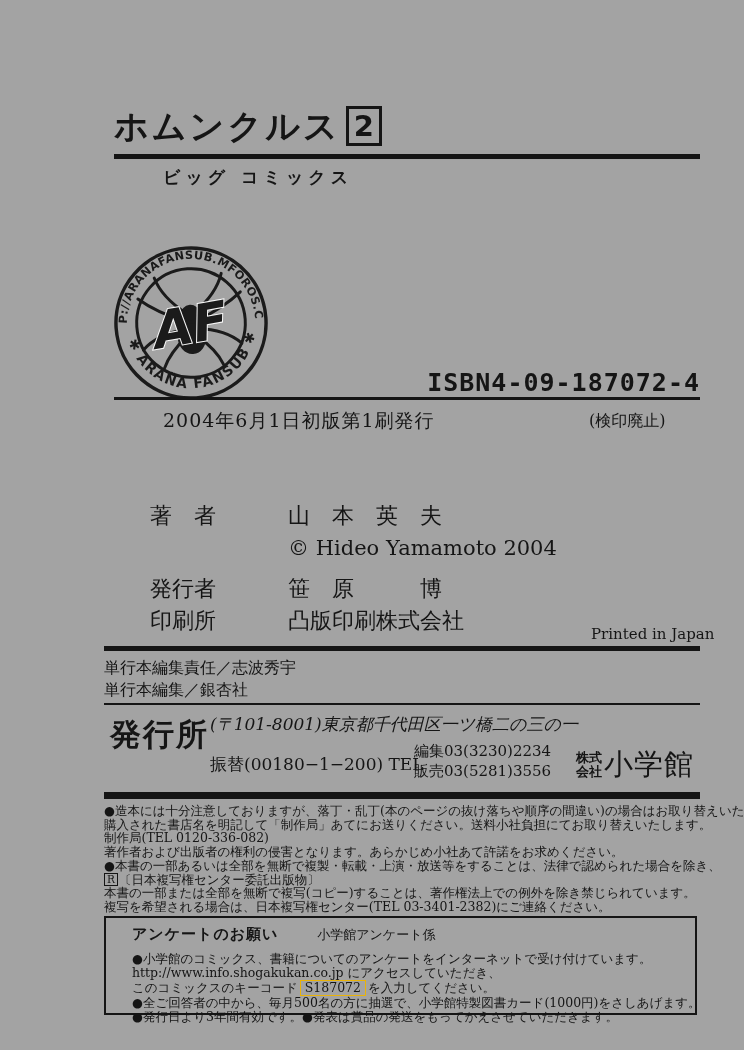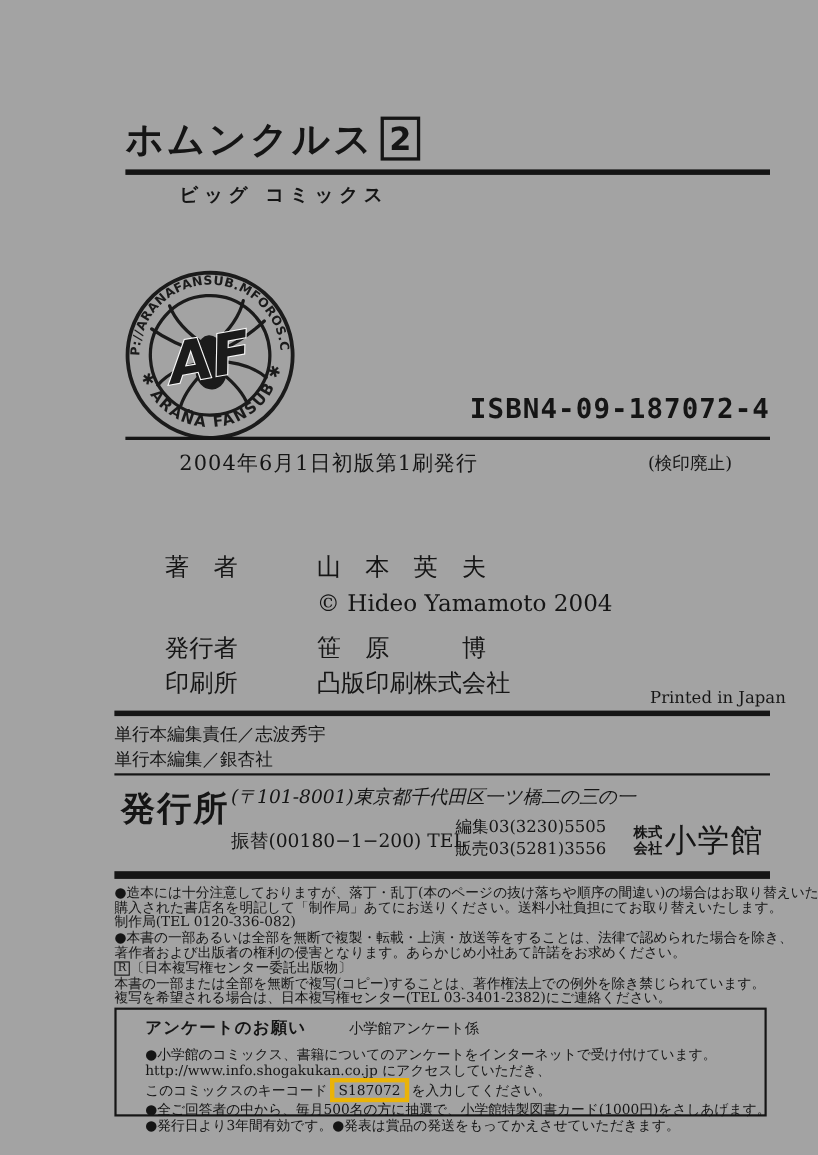--- a/index.html
+++ b/index.html
@@ -20,21 +20,21 @@
   .series { left:163px; top:166px; font-size:17px; font-weight:bold; letter-spacing:5px; }
 
   
   .stamp { left:112px; top:244px; width:158px; height:158px; transform:rotate(-4deg); opacity:.93; }
   .stamp text { font-family:"DejaVu Sans","Liberation Sans",sans-serif; font-weight:bold; fill:#111; }
   .stamp .arc-top { font-size:11.5px; letter-spacing:.4px; }
   .stamp .arc-bottom { font-size:14px; letter-spacing:1.5px; }
   .stamp .monogram { font-size:52px; font-style:italic; paint-order:stroke; stroke:#ffffff; stroke-width:2px; }
 
   
-  .isbn { left:400px; top:357px; width:300px; text-align:right; font-family:"DejaVu Sans Mono","Liberation Mono",monospace; font-weight:bold; font-size:25px; letter-spacing:1px; }
+  .isbn { left:400px; top:368px; width:300px; text-align:right; font-family:"DejaVu Sans Mono","Liberation Mono",monospace; font-weight:bold; font-size:25px; letter-spacing:1px; }
   .rule-isbn { left:114px; top:397px; width:586px; height:3px; }
   .date-line { left:163px; top:408px; font-size:19px; letter-spacing:1px; }
   .seal-note { left:589px; top:411px; font-size:16px; }
 
   
   .cred-label { left:150px; font-size:22px; white-space:pre; }
   .cred-value { left:288px; font-size:22px; white-space:pre; }
   .copyright { left:288px; top:536px; font-size:21px; }
   .printed-in { left:591px; top:625px; font-size:15px; }
   .rule-credits { left:104px; top:646px; width:596px; height:5px; }
@@ -54,21 +54,21 @@
   
   .legal { left:104px; top:804px; width:606px; font-size:12.5px; line-height:13.7px; white-space:nowrap; }
   .r-mark { display:inline-block; border:1px solid #151515; font-size:10.5px; line-height:11px; padding:0 2px; margin-right:1px; vertical-align:1px; }
 
   
   .survey { left:104px; top:916px; width:593px; height:99px; border:2px solid #151515; padding:7px 10px 0 26px; }
   .survey-head { font-size:15px; white-space:nowrap; }
   .survey-title { font-weight:bold; letter-spacing:1px;text-align:center; }
   .survey-recipient { margin-left:34px; font-size:13px; }
   .survey-body { margin-top:8px; font-size:12.5px; line-height:14px; white-space:nowrap; }
-  .keycode { display:inline-block; border:4px solid #eab308; padding:0 4px; margin:0 2px; }
+  .keycode { display:inline-block; border:1px solid #eab308; padding:0 4px; margin:0 2px; }
 </style>
 </head>
 <body>
 
 <div class="page">
 
   <div class="abs title-row gothic">
     <span>ホムンクルス</span><span class="vol-box">2</span>
   </div>
   <div class="abs rule rule-title"></div>
@@ -120,36 +120,36 @@
   <div class="abs editors">
     <div>単行本編集責任／志波秀宇</div>
     <div>単行本編集／銀杏社</div>
   </div>
   <div class="abs rule rule-editors"></div>
 
   <div class="abs pub-label gothic">発行所</div>
   <div class="abs pub-address">(〒101-8001)東京都千代田区一ツ橋二の三の一</div>
   <div class="abs pub-transfer">振替(00180−1−200) TEL</div>
   <div class="abs pub-phones">
-    <div>編集03(3230)5505</div>
+    <div>編集03(3230)2234</div>
     <div>販売03(5281)3556</div>
   </div>
   <div class="abs pub-kabu gothic">
     <div>株式</div>
     <div>会社</div>
   </div>
   <div class="abs pub-company gothic">小学館</div>
   <div class="abs rule rule-thick"></div>
 
   <div class="abs legal">
     <div>●造本には十分注意しておりますが、落丁・乱丁(本のページの抜け落ちや順序の間違い)の場合はお取り替えいたします。</div>
     <div>購入された書店名を明記して「制作局」あてにお送りください。送料小社負担にてお取り替えいたします。</div>
     <div>制作局(TEL 0120-336-082)</div>
+    <div>著作者および出版者の権利の侵害となります。あらかじめ小社あて許諾をお求めください。</div>
     <div>●本書の一部あるいは全部を無断で複製・転載・上演・放送等をすることは、法律で認められた場合を除き、</div>
-    <div>著作者および出版者の権利の侵害となります。あらかじめ小社あて許諾をお求めください。</div>
     <div><span class="r-mark">R</span><span>〔日本複写権センター委託出版物〕</span></div>
     <div>本書の一部または全部を無断で複写(コピー)することは、著作権法上での例外を除き禁じられています。</div>
     <div>複写を希望される場合は、日本複写権センター(TEL 03-3401-2382)にご連絡ください。</div>
   </div>
 
   <div class="abs survey">
     <div class="survey-head">
       <span class="survey-title gothic">アンケートのお願い</span>
       <span class="survey-recipient">小学館アンケート係</span>
     </div>

